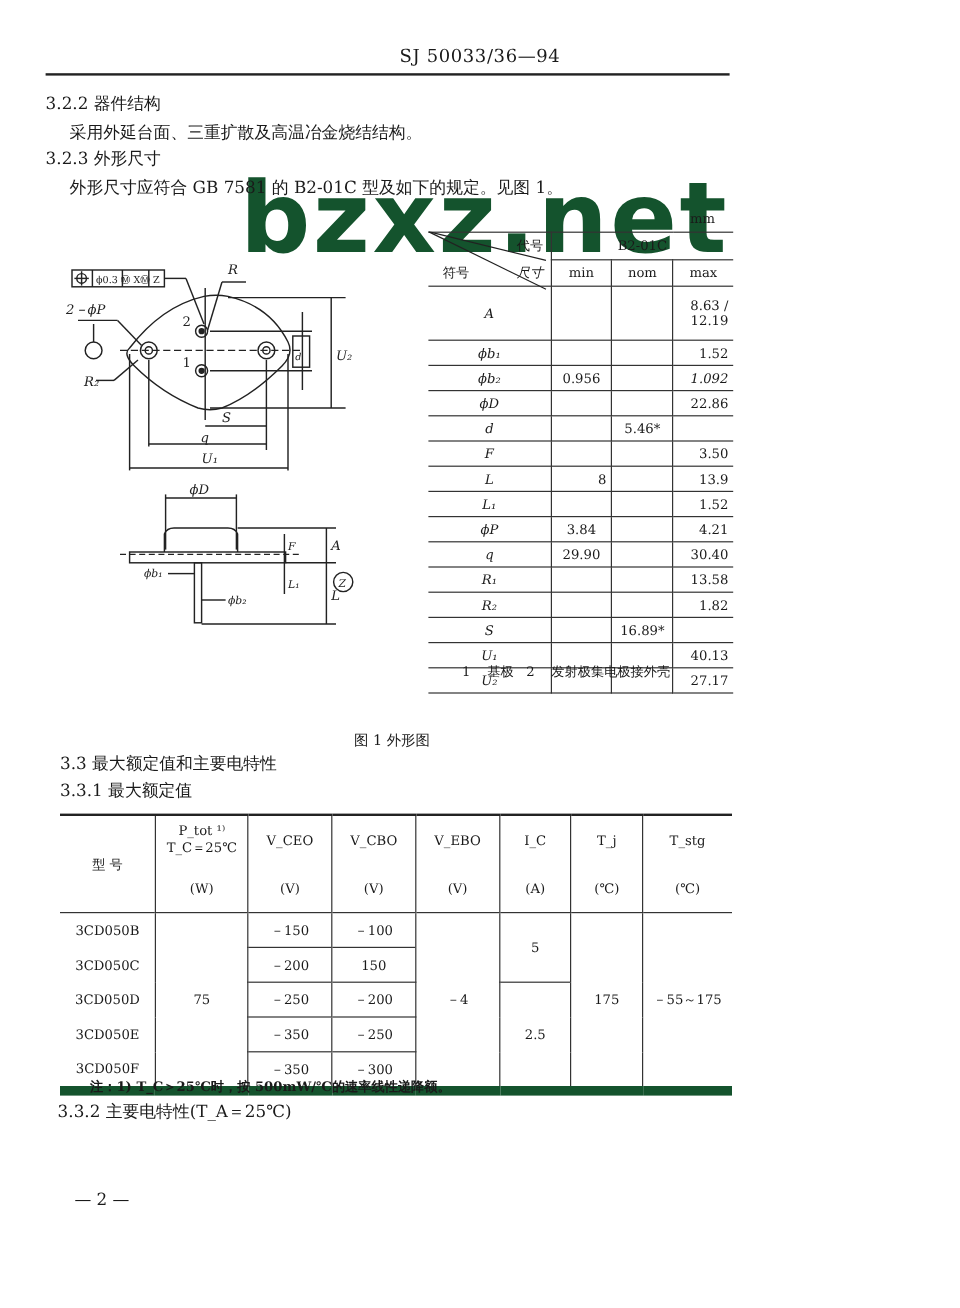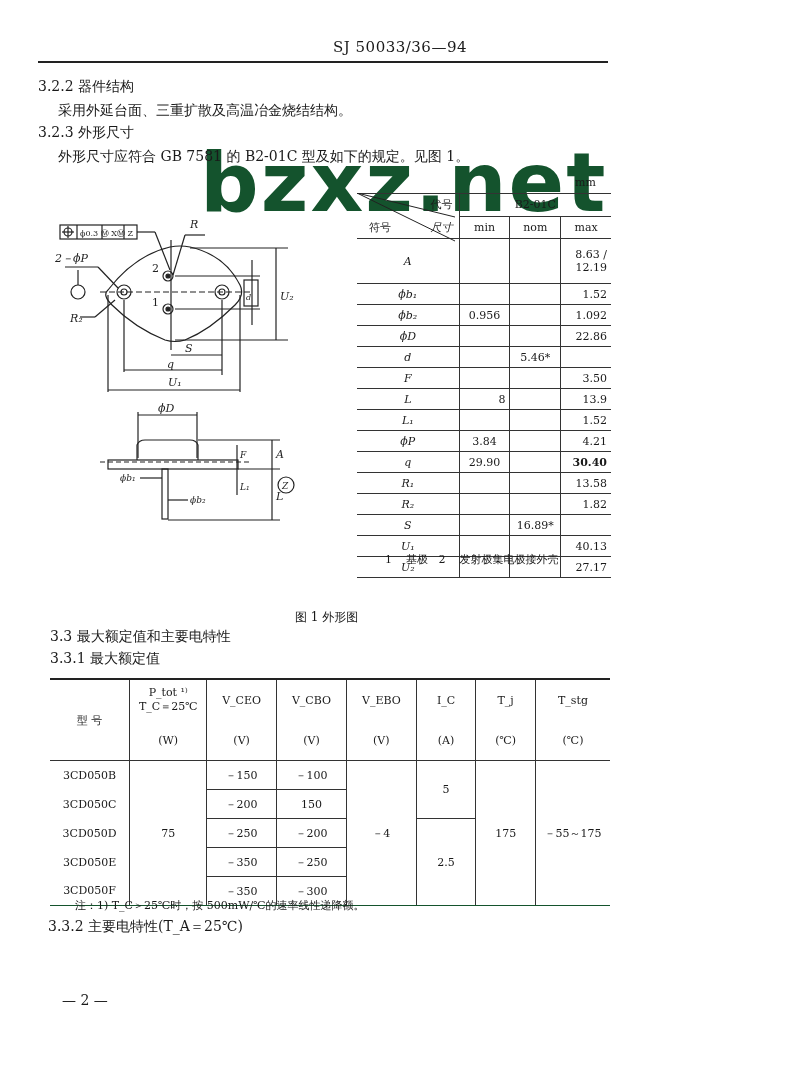--- a/index.html
+++ b/index.html
@@ -17,22 +17,22 @@
   table.dims td { border: 1px solid #333; height: 20px; text-align: center; padding: 0 4px; }
   table.dims td.r { text-align: right; }
   table.dims td.sym { font-style: italic; }
   .unit-mm { font-size: 11px; }
   
   table.rate { border-collapse: collapse; font-size: 11px; }
   table.rate td { border-left: 1px solid #333; border-right: 1px solid #333; text-align: center; }
   table.rate tr.head td { height: 38px; vertical-align: middle; }
   table.rate tr.body td { height: 26px; border-top: 1px solid #333; }
   table.rate .top { border-top: 2px solid #222; }
-  table.rate .bot { border-bottom: 1px solid #14532d; margin-top: 39px; }
-  .note { font-size: 11px; }
+  table.rate .bot { border-bottom: 8px solid #14532d; margin-top: 39px; }
+  .note { font-size: 11px; font-weight: bold; }
   .caption { font-size: 12px; }
   .legend { font-size: 11px; }
   .pagenum { font-size: 14px; }
 </style>
 </head>
 <body>
 
 <div class="abs watermark">bzxz.net</div>
 
 <div class="abs hdr content">SJ 50033/36—94</div>
@@ -170,21 +170,21 @@
     <tr>
       <td class="sym" style="border-left:none;">ϕb₁</td>
       <td></td>
       <td></td>
       <td class="r" style="border-right:none;">1.52</td>
     </tr>
     <tr>
       <td class="sym" style="border-left:none;">ϕb₂</td>
       <td>0.956</td>
       <td></td>
-      <td class="r" style="border-right:none;">1.092</td>
+      <td class="r" style="border-right:none;font-style:italic;">1.092</td>
     </tr>
     <tr>
       <td class="sym" style="border-left:none;">ϕD</td>
       <td></td>
       <td></td>
       <td class="r" style="border-right:none;">22.86</td>
     </tr>
     <tr>
       <td class="sym" style="border-left:none;">d</td>
       <td></td>
@@ -212,21 +212,21 @@
     <tr>
       <td class="sym" style="border-left:none;">ϕP</td>
       <td>3.84</td>
       <td></td>
       <td class="r" style="border-right:none;">4.21</td>
     </tr>
     <tr>
       <td class="sym" style="border-left:none;">q</td>
       <td>29.90</td>
       <td></td>
-      <td class="r" style="border-right:none;font-weight:bold;">30.40</td>
+      <td class="r" style="border-right:none;">30.40</td>
     </tr>
     <tr>
       <td class="sym" style="border-left:none;">R₁</td>
       <td></td>
       <td></td>
       <td class="r" style="border-right:none;">13.58</td>
     </tr>
     <tr>
       <td class="sym" style="border-left:none;">R₂</td>
       <td></td>

